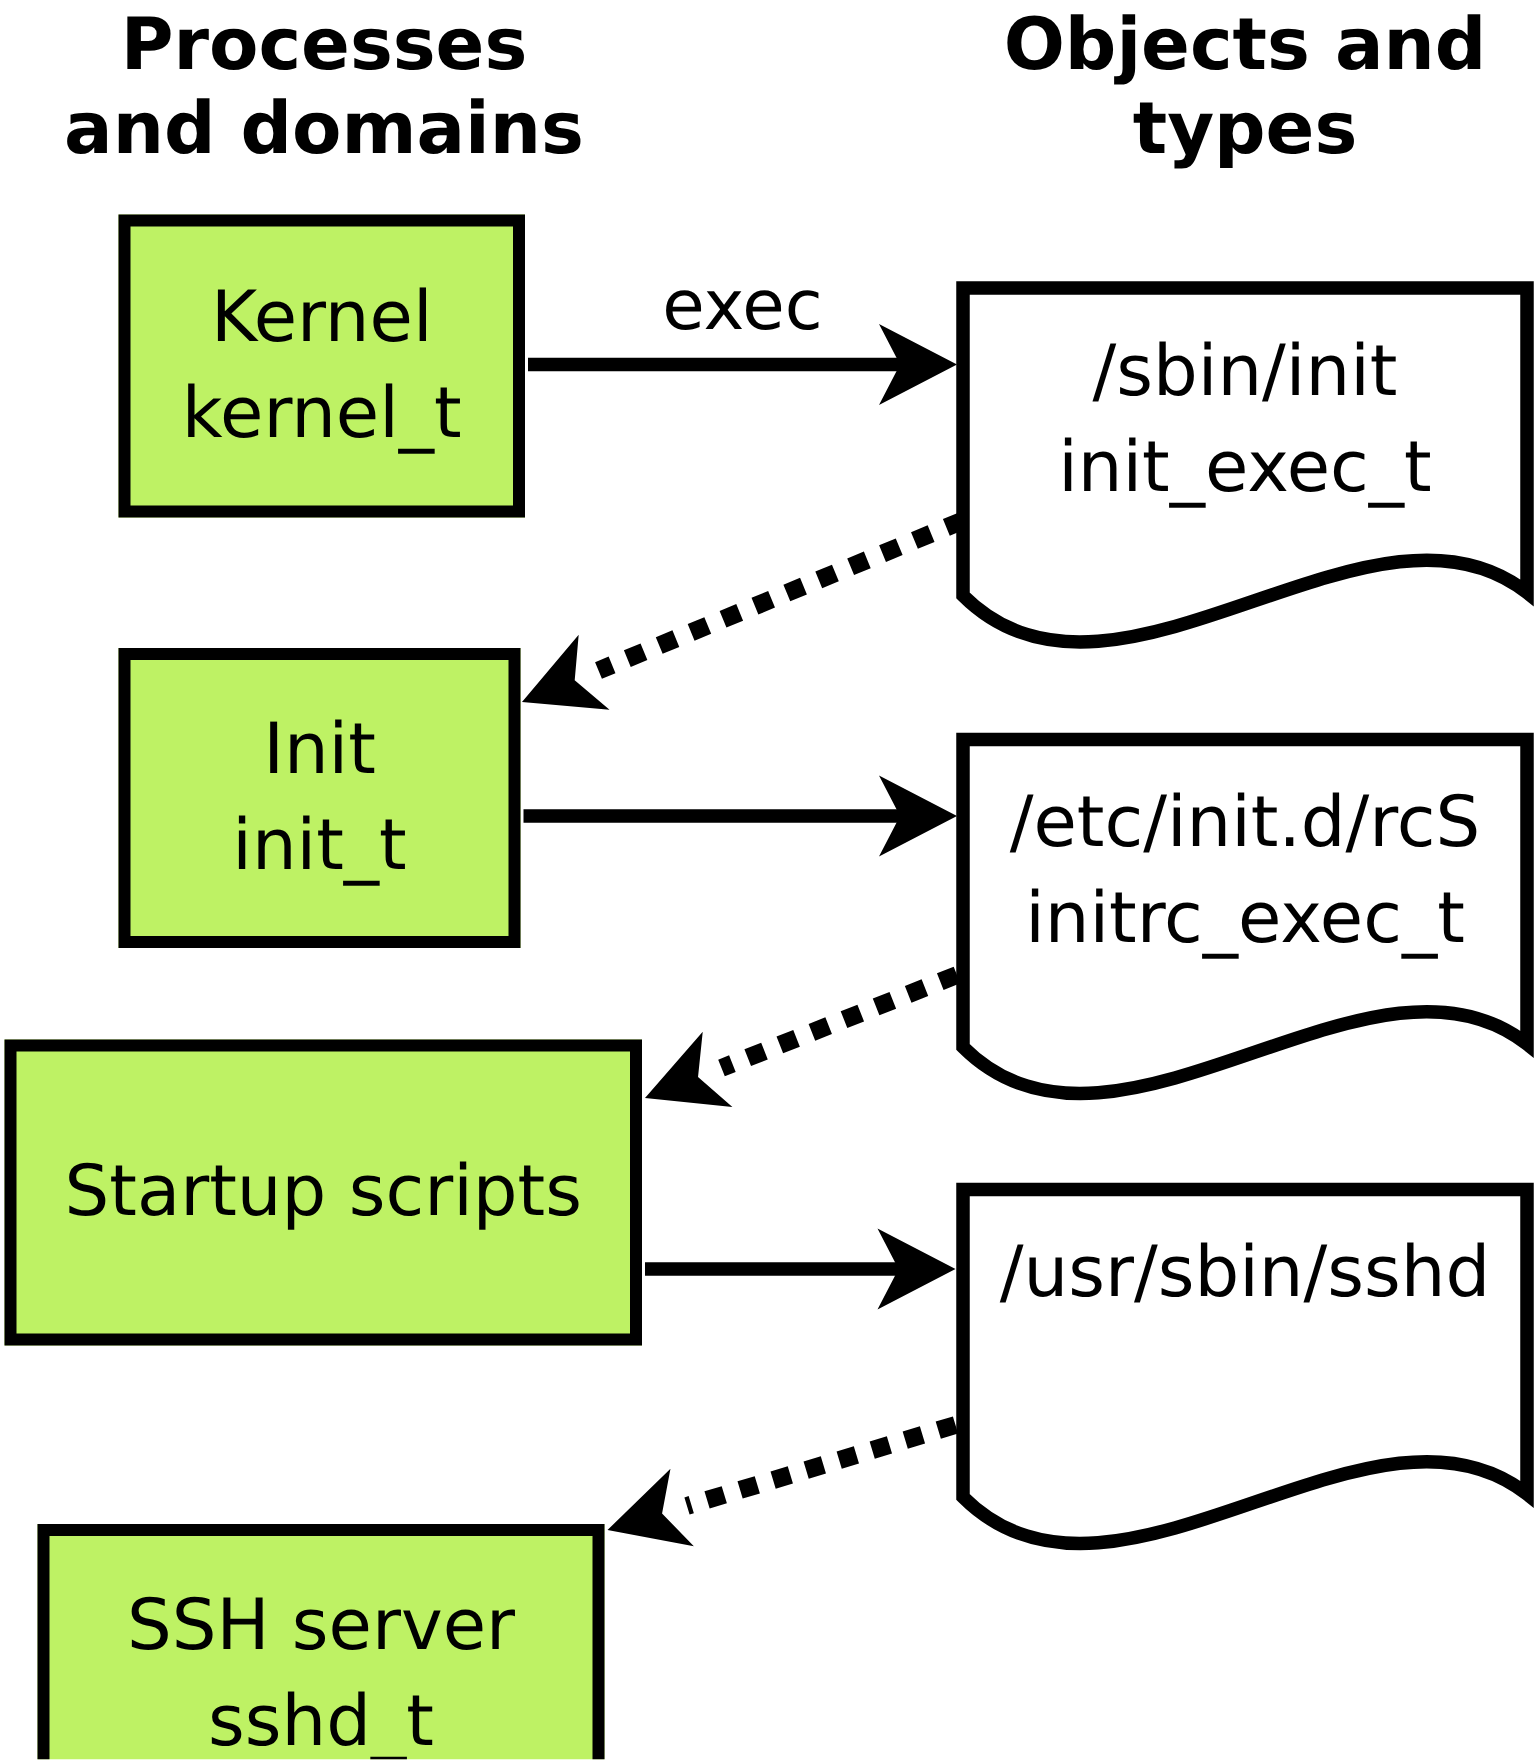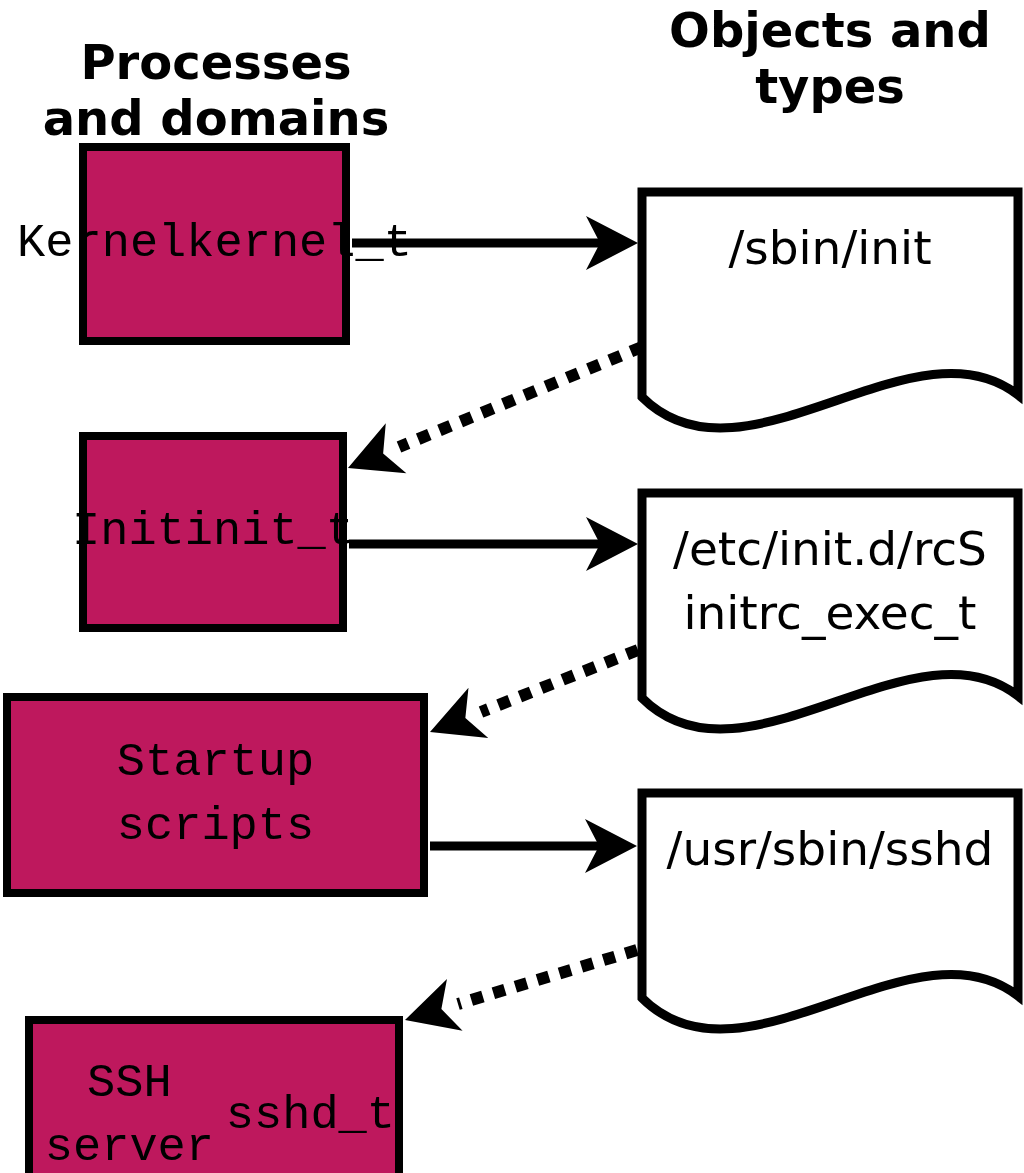--- a/index.html
+++ b/index.html
@@ -21,30 +21,29 @@
     text-align: center;
     font-weight: bold;
     font-size: 48px;
     line-height: 56px;
     color: #000;
   }
   .pbox {
     position: absolute;
     box-sizing: border-box;
     border: 8px solid #000;
-    background: #be185d;
+    background: #bef264;
     display: flex;
-    flex-direction: row;
+    flex-direction: column;
     justify-content: center;
     align-items: center;
     text-align: center;
     font-size: 47px;
     line-height: 64px;
     color: #000;
-    font-family: Liberation Mono, monospace;
   }
   .docshape {
     position: absolute;
     width: 394px;
     height: 260px;
   }
   .docshape path {
     fill: #ffffff;
     stroke: #000000;
     stroke-width: 9;
@@ -85,21 +84,21 @@
     font-size: 46px;
     line-height: 46px;
     color: #000;
   }
 </style>
 </head>
 <body>
 
 <div class="stage">
 
-  <div class="heading" style="left:0px; top:2px; width:432px;margin-top:32px;">
+  <div class="heading" style="left:0px; top:2px; width:432px;">
     <div>Processes</div>
     <div>and domains</div>
   </div>
 
   <div class="heading" style="left:628px; top:2px; width:404px;">
     <div>Objects and</div>
     <div>types</div>
   </div>
 
   <svg class="docshape" style="left:633px; top:183px;" viewBox="0 0 394 260">
@@ -155,25 +154,27 @@
     <div>Startup scripts</div>
   </div>
 
   <div class="pbox" style="left:25px; top:972px; width:378px; height:199px;margin-top:44px;">
     <div>SSH server</div>
     <div>sshd_t</div>
   </div>
 
   <div class="doctext" style="top:216px;">
     <div>/sbin/init</div>
+    <div>init_exec_t</div>
   </div>
 
   <div class="doctext" style="top:517px;">
     <div>/etc/init.d/rcS</div>
     <div>initrc_exec_t</div>
   </div>
 
   <div class="doctext" style="top:817px;">
     <div>/usr/sbin/sshd</div>
   </div>
 
+  <div class="edge-label" style="left:400px; top:180px; width:190px;">exec</div>
 
 </div>
 
 </body></html>

